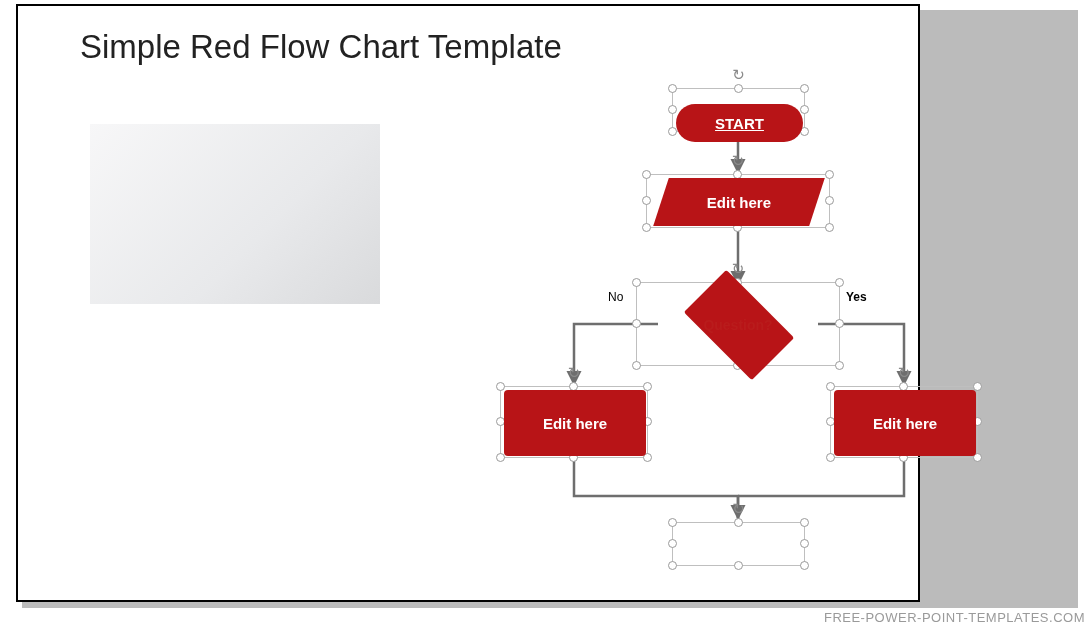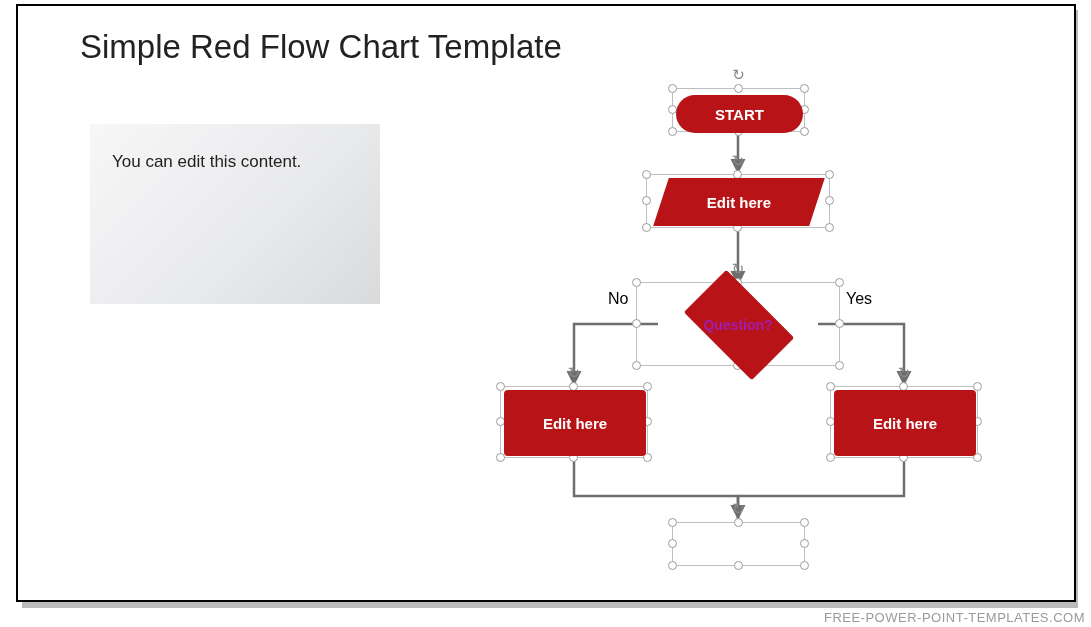--- a/index.html
+++ b/index.html
@@ -12,21 +12,21 @@
   }
   .slide-shadow {
     position: absolute;
     left: 22px; top: 10px;
     width: 1056px; height: 598px;
     background: #bbb;
   }
   .slide {
     position: absolute;
     left: 16px; top: 4px;
-    width: 1060px; height: 598px;
+    width: 904px; height: 598px;
     background: #fff;
     border: 2px solid #000;
   }
   .title {
     position: absolute;
     left: 62px; top: 22px;
     font-size: 33px;
     color: #222;
     font-weight: 400;
   }
@@ -107,26 +107,26 @@
     display: flex; align-items: center; justify-content: center;
   }
   .diamond {
     width: 100%; height: 100%;
     background: #b81417;
     transform: rotate(45deg) scaleX(1.6);
     border-radius: 2px;
   }
   .diamond-label {
     position: absolute;
-    color: #a21caf; font-size: 14px; font-weight: 600;
+    color: #b91c1c; font-size: 14px; font-weight: 600;
   }
 
   .branch-label {
     position: absolute;
-    font-size: 16px;
+    font-size: 12px;
     color: #000;
   }
 
   .watermark {
     position: absolute;
     right: 6px; bottom: 2px;
     font-size: 13px;
     color: #9a9a9a;
     letter-spacing: 0.5px;
   }
@@ -140,21 +140,20 @@
 </style>
 </head>
 <body>
 
 <div class="slide-shadow"></div>
 <div class="slide">
 
   <div class="title">Simple Red Flow Chart Template</div>
 
   <div class="textbox">
-    <p>You can edit this content.</p>
   </div>
 
   <div class="canvas">
 
     <svg class="connectors">
       <defs>
         <marker id="arrow" markerWidth="8" markerHeight="8" refX="6" refY="3" orient="auto">
           <path d="M0,0 L6,3 L0,6 Z" fill="#6e6e6e"></path>
         </marker>
       </defs>
@@ -176,21 +175,21 @@
     <div class="sel" style="left:654px; top:82px; width:133px; height:44px;">
       <div class="rot">↻</div>
       <div class="h tl"></div>
         <div class="h tc"></div>
         <div class="h tr"></div>
       <div class="h ml"></div>
         <div class="h mr"></div>
       <div class="h bl"></div>
         <div class="h bc"></div>
         <div class="h br"></div>
-      <div class="shape terminator" style="left:3px; top:6px; width:127px; height:38px;">
+      <div class="shape terminator" style="left:3px; top:15px; width:127px; height:38px;text-decoration:underline;">
         <span>START</span>
       </div>
     </div>
 
     <div class="sel" style="left:628px; top:168px; width:184px; height:54px;">
       <div class="rot">↻</div>
       <div class="h tl"></div>
         <div class="h tc"></div>
         <div class="h tr"></div>
       <div class="h ml"></div>
@@ -215,21 +214,21 @@
       <div class="h bl"></div>
         <div class="h bc"></div>
         <div class="h br"></div>
       <div class="diamond-wrap" style="left:72px; top:12px; width:60px; height:60px;">
         <div class="diamond"></div>
       </div>
       <div class="diamond-label" style="left:0; right:0; top:34px; text-align:center;">Question?</div>
     </div>
 
     <div class="branch-label" style="left:590px; top:284px;">No</div>
-    <div class="branch-label" style="left:828px; top:284px;">Yes</div>
+    <div class="branch-label" style="left:828px; top:284px;font-weight:bold;">Yes</div>
 
     <div class="sel" style="left:482px; top:380px; width:148px; height:72px;">
       <div class="rot">↻</div>
       <div class="h tl"></div>
         <div class="h tc"></div>
         <div class="h tr"></div>
       <div class="h ml"></div>
         <div class="h mr"></div>
       <div class="h bl"></div>
         <div class="h bc"></div>

